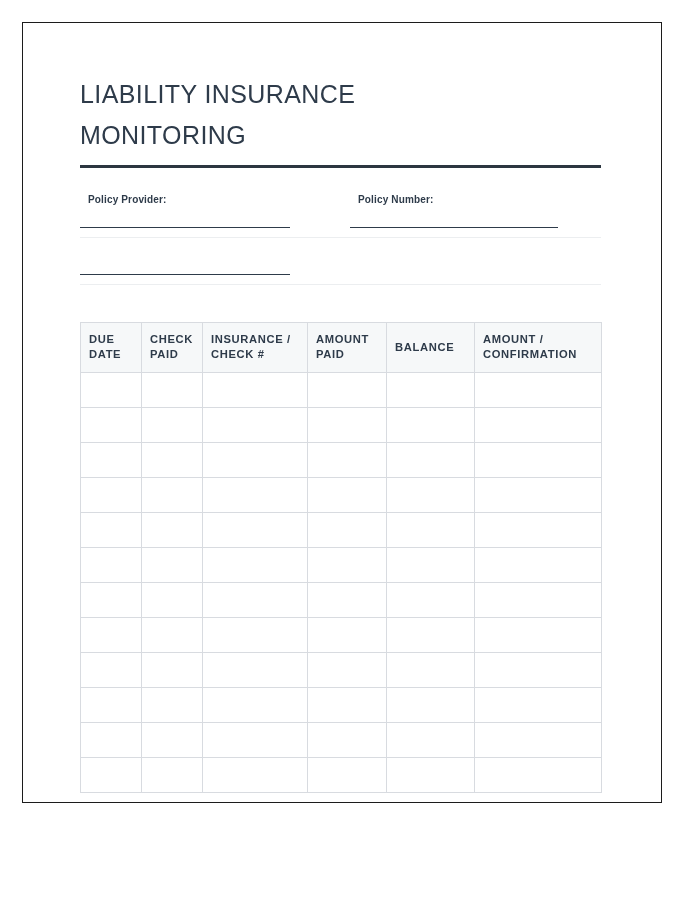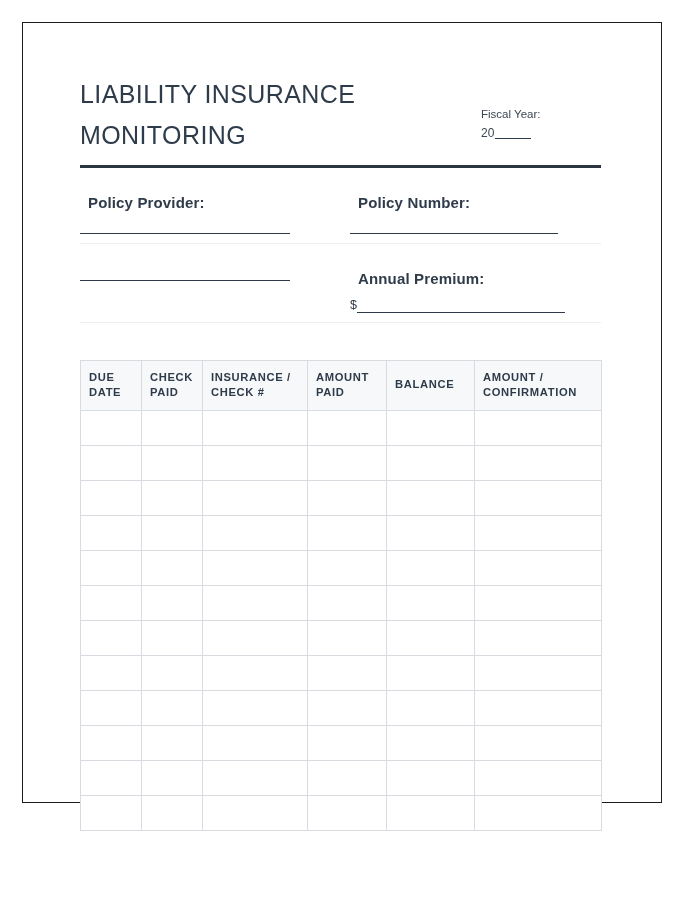--- a/index.html
+++ b/index.html
@@ -92,21 +92,21 @@
   }
 
   .form-cell {
     padding-top: 26px;
     padding-bottom: 9px;
   }
   .form-cell.left  { width: 270px; }
   .form-cell.right { width: 251px; }
 
   .field-label {
-    font-size: 15px;
+    font-size: 10px;
     font-weight: bold;
     color: #2e3b4a;
     letter-spacing: 0.15px;
     margin-bottom: 12px;
     white-space: nowrap;
     padding-left: 8px;
   }
 
   .field-line-wrap {
     display: flex;
@@ -171,26 +171,20 @@
 </head>
 <body>
 
 <div class="page-border"></div>
 
 <div class="content">
 
   <div class="header-block">
     <div class="doc-title">LIABILITY INSURANCE MONITORING</div>
 
-    <div class="fiscal-block">
-      <div class="fiscal-label">Fiscal Year:</div>
-      <div class="fiscal-value">
-        <span>20</span><span class="blank"></span>
-      </div>
-    </div>
   </div>
 
   <div class="rule-thick"></div>
 
   <div class="form-grid">
 
     <div class="form-row">
       <div class="form-cell left">
         <div class="field-label">Policy Provider:</div>
         <div class="field-line-wrap">
@@ -204,27 +198,20 @@
           <span class="currency"></span>
           <div class="field-line"></div>
         </div>
       </div>
     </div>
 
     <div class="form-row">
       <div class="form-cell left">
         <div class="field-line-wrap">
           <span class="currency"></span>
-          <div class="field-line"></div>
-        </div>
-      </div>
-      <div class="form-cell right">
-        <div class="field-label">Annual Premium:</div>
-        <div class="field-line-wrap">
-          <span class="currency">$</span>
           <div class="field-line"></div>
         </div>
       </div>
     </div>
 
   </div>
 
   <div class="table-wrap">
     <table class="payments">
       <colgroup>

